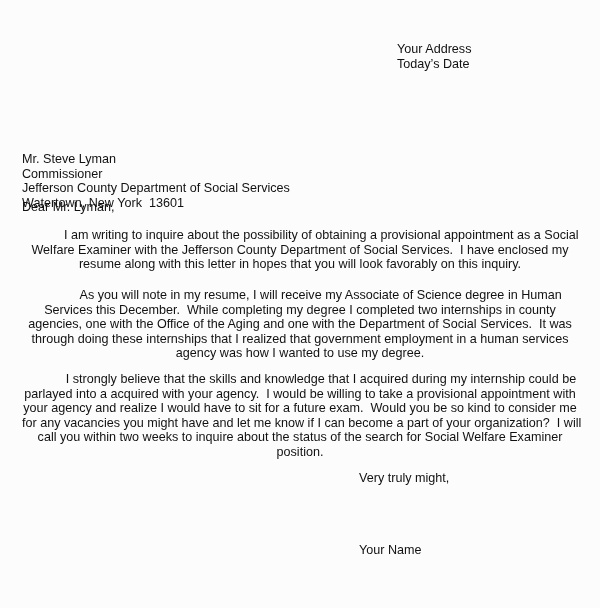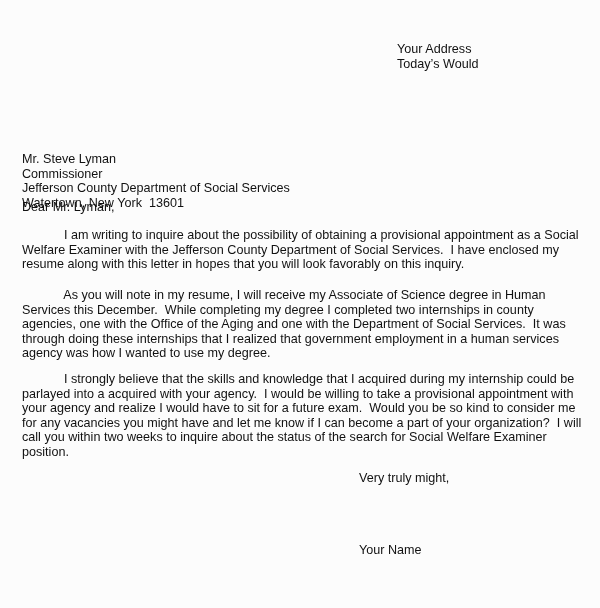--- a/index.html
+++ b/index.html
@@ -11,35 +11,35 @@
       color: #111;
       position: relative;
     }
     .page { position: absolute; left: 0; top: 0; width: 600px; height: 552px; }
     .line { position: absolute; white-space: pre; line-height: 14.5px; }
     .block { position: absolute; }
     .sender { left: 397px; top: 42px; }
     .recipient { left: 22px; top: 127px; margin-top: 25px; }
     .salutation { left: 22px; top: 200px; }
     .para { position: absolute; left: 22px; width: 556px; line-height: 14.5px; }
-    .para .l { display: block; white-space: pre; }
+    .para .l { display: block; white-space: pre; text-align: center; }
     .p1 { top: 228px; }
     .p2 { top: 288px; }
     .p3 { top: 372px; }
     .closing { left: 359px; top: 471px; }
     .signature { left: 359px; top: 543px; }
   </style>
 </head>
 <body>
 
 <div class="page">
 
   <div class="block sender">
     <div class="line" style="position:relative">Your Address</div>
-    <div class="line" style="position:relative">Today’s Would</div>
+    <div class="line" style="position:relative">Today’s Date</div>
   </div>
 
   <div class="block recipient">
     <div class="line" style="position:relative">Mr. Steve Lyman</div>
     <div class="line" style="position:relative">Commissioner</div>
     <div class="line" style="position:relative">Jefferson County Department of Social Services</div>
     <div class="line" style="position:relative">Watertown, New York  13601</div>
   </div>
 
   <div class="line salutation">Dear Mr. Lyman,</div>

